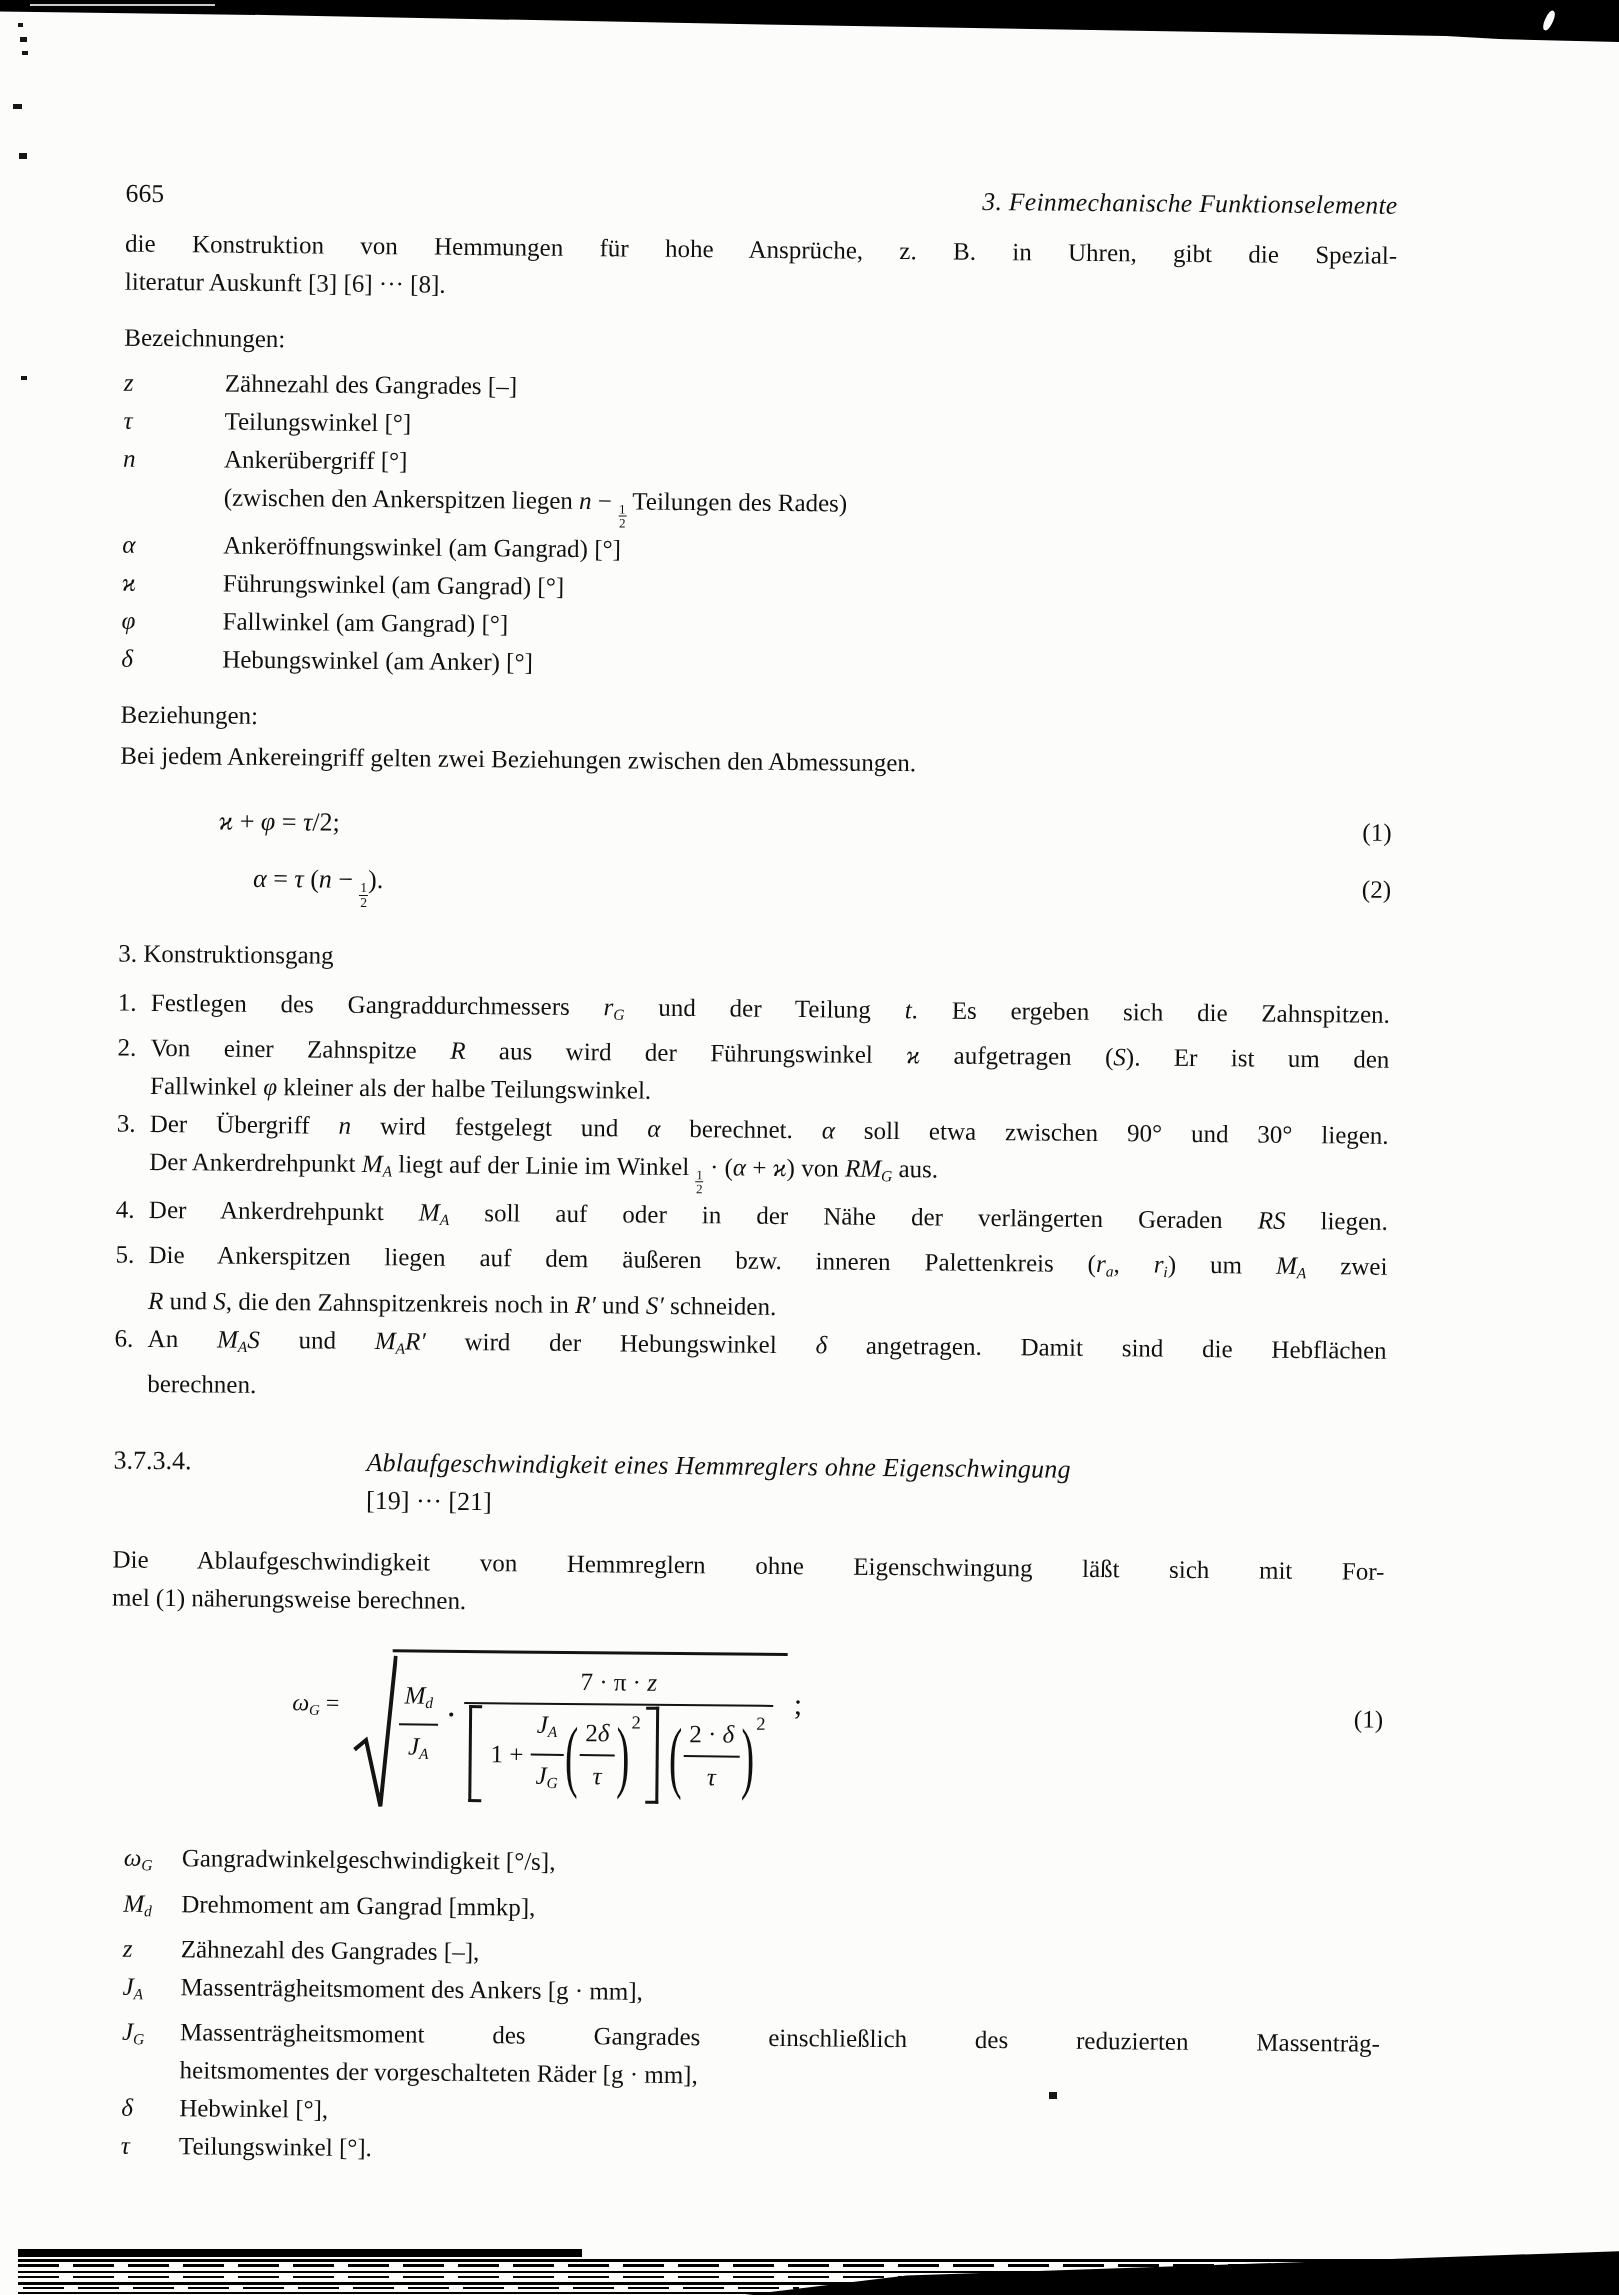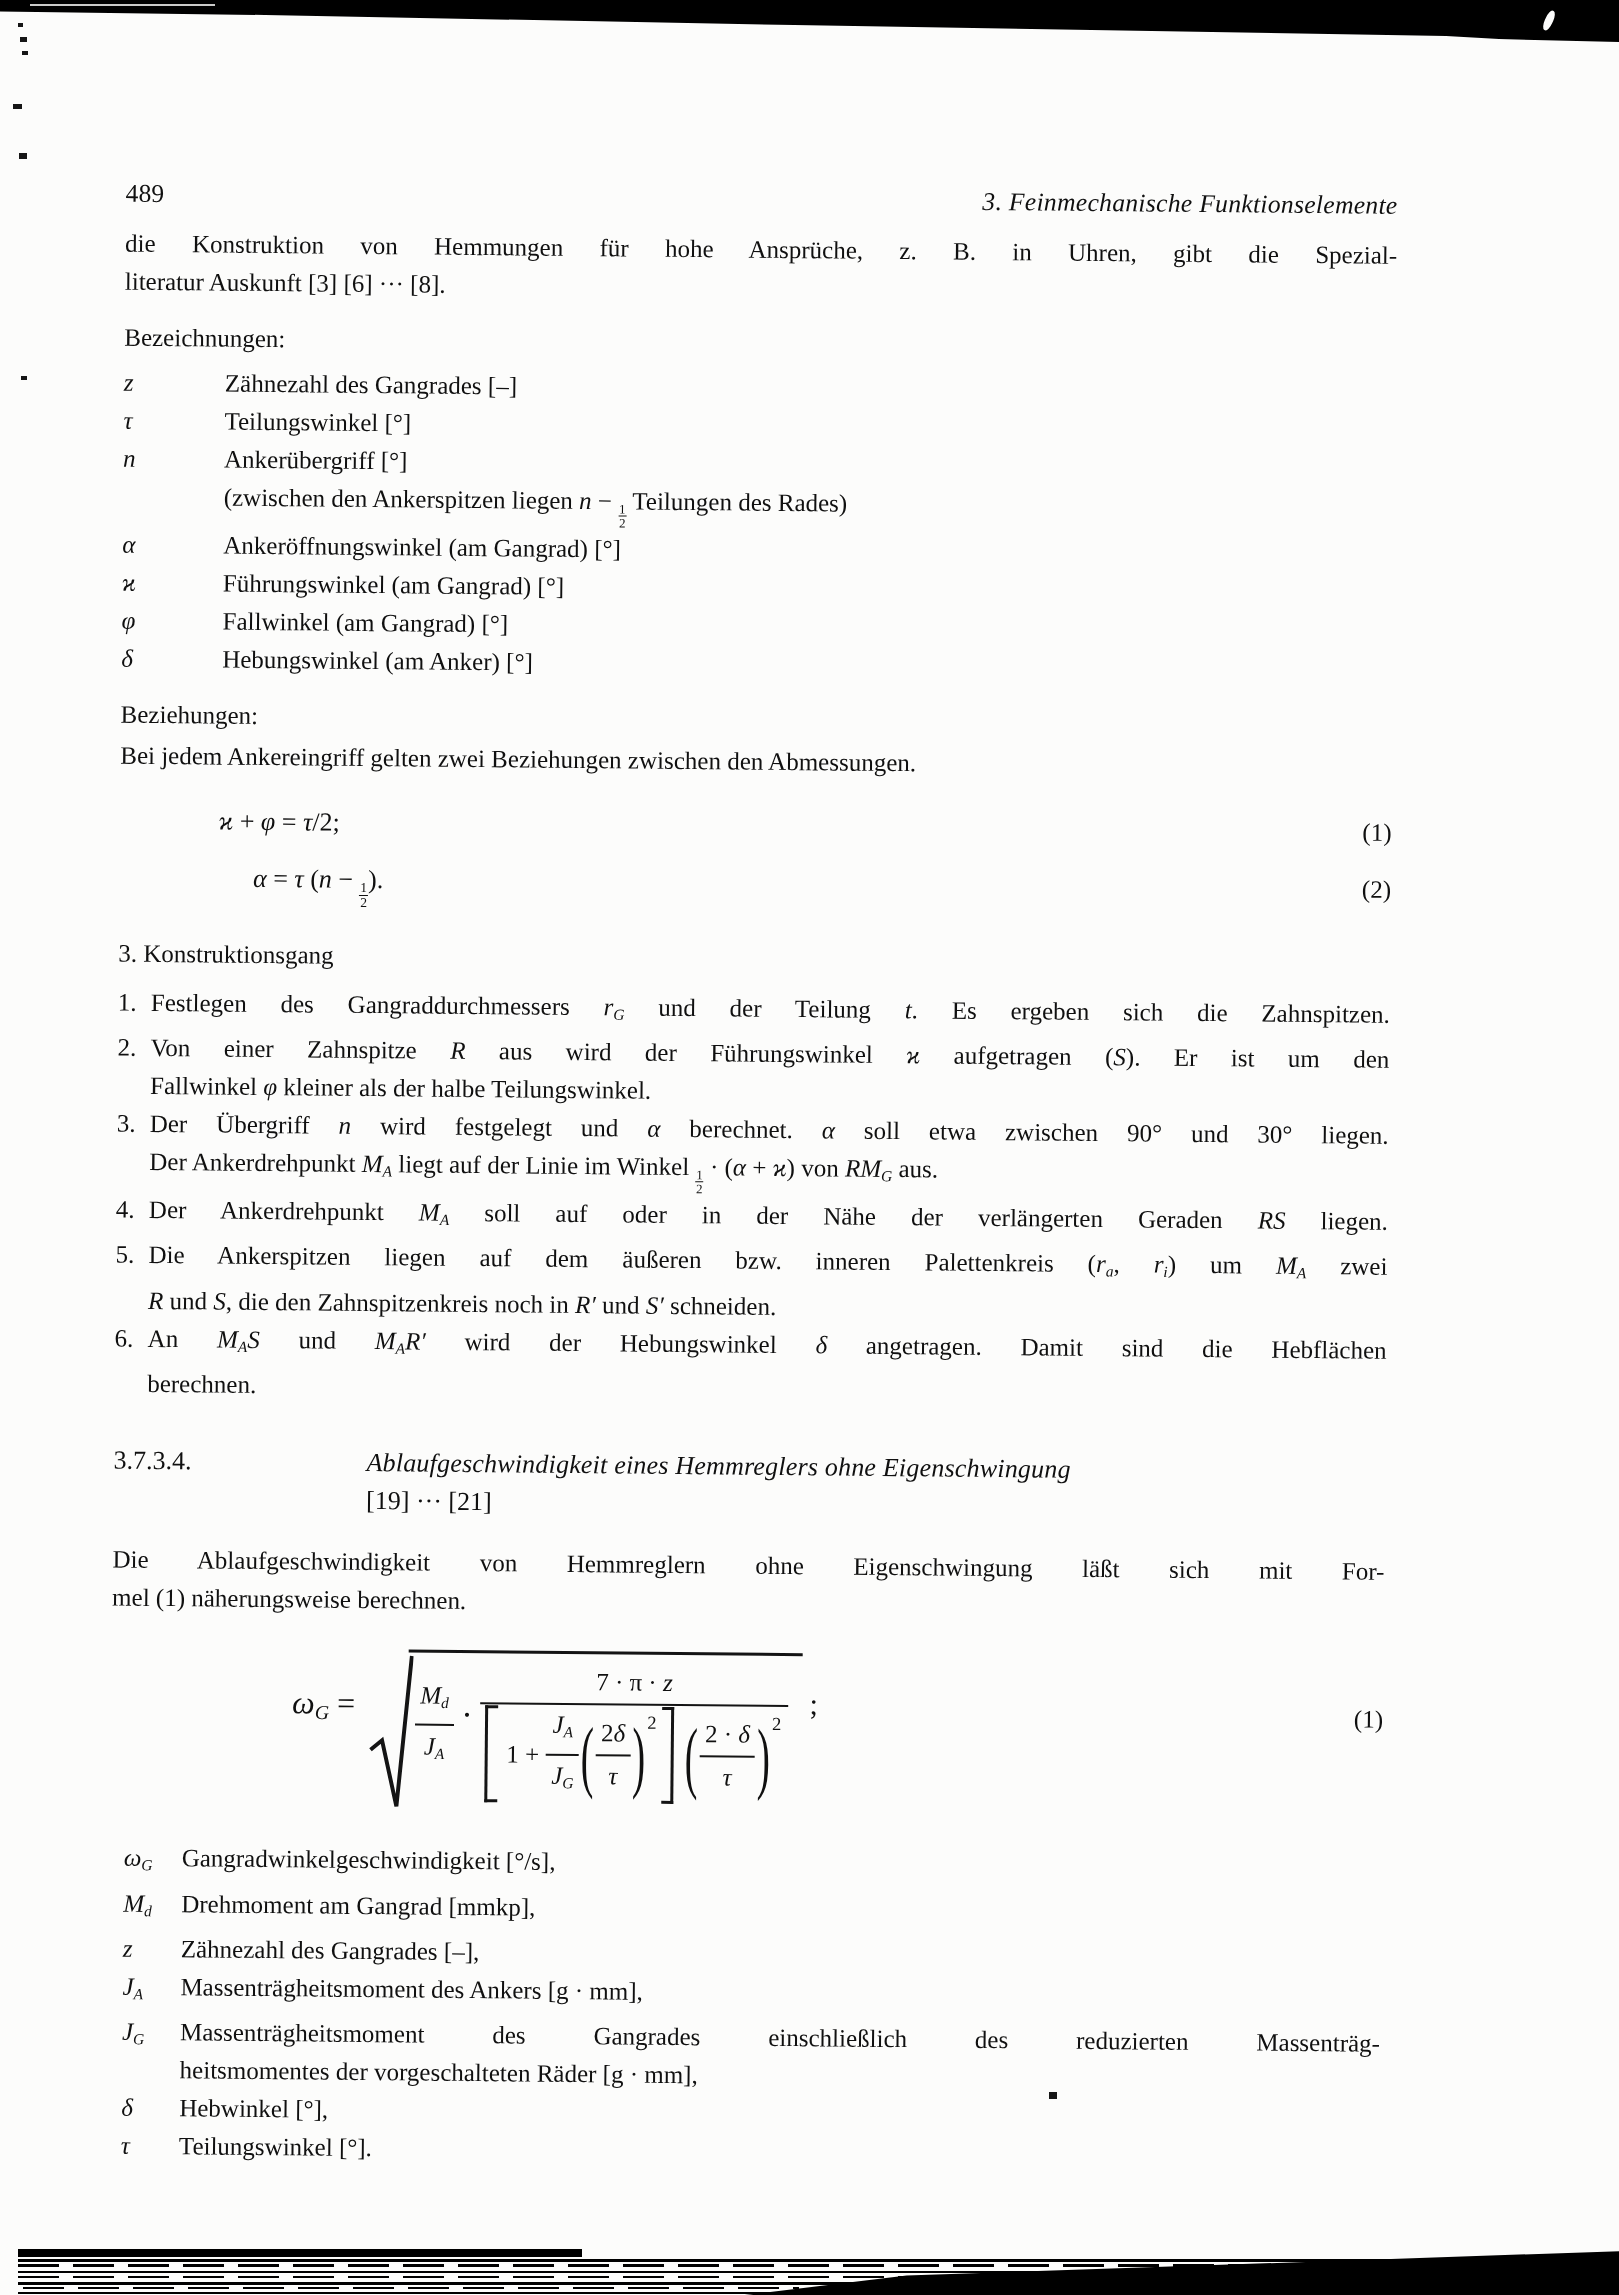--- a/index.html
+++ b/index.html
@@ -43,21 +43,21 @@
   .steps{margin-top:10.6px;}
   .step{display:grid;grid-template-columns:33px 1fr;}
 
   
   .sechead{display:grid;grid-template-columns:253px 1fr;margin-top:39px;font-size:26px;}
   .sechead .stitle{font-style:italic;letter-spacing:0.2px;}
   .sechead .srefs{font-style:normal;}
 
   
   .formula{position:relative;display:flex;align-items:flex-start;margin-top:30px;padding-left:181px;width:100%;box-sizing:border-box;}
-  .f-lhs{font-size:32px;margin-top:35px;margin-right:14px;white-space:nowrap;}
+  .f-lhs{font-size:24px;margin-top:35px;margin-right:14px;white-space:nowrap;}
   .sqrt{display:flex;align-items:flex-start;}
   .radical{margin-top:1.8px;flex:none;}
   .under-root{display:flex;align-items:flex-start;border-top:3.5px solid #141414;
               padding:8.8px 14px 0 7px;margin-left:-5.3px;}
   .frac{display:inline-flex;flex-direction:column;align-items:center;}
   .frac .bar{align-self:stretch;border-top:2.6px solid #141414;height:0;margin:1.8px 0;}
   .frac .num,.frac .den{padding:0 5.3px;text-align:center;white-space:nowrap;}
   .f1{margin-top:15px;}
   .mdot{margin:34px 8.8px 0 8.8px;font-weight:bold;}
   .dgroup{display:inline-flex;flex-direction:row !important;align-items:center;}
@@ -85,21 +85,21 @@
 </style>
 </head>
 <body>
 
 <div class="page">
 
   <div class="skew">
     <div class="content">
 
       <div class="head">
-        <span>489</span>
+        <span>665</span>
         <span class="run-title">3. Feinmechanische Funktionselemente</span>
       </div>
 
       <div class="para">
           <div class="jline"><span>die Konstruktion von Hemmungen für hohe Ansprüche, z. B. in Uhren, gibt die Spezial-</span></div>
           <div class="jline last"><span>literatur Auskunft [3] [6] ··· [8].</span></div>
         </div>
 
       <div class="label">Bezeichnungen:</div>
 

